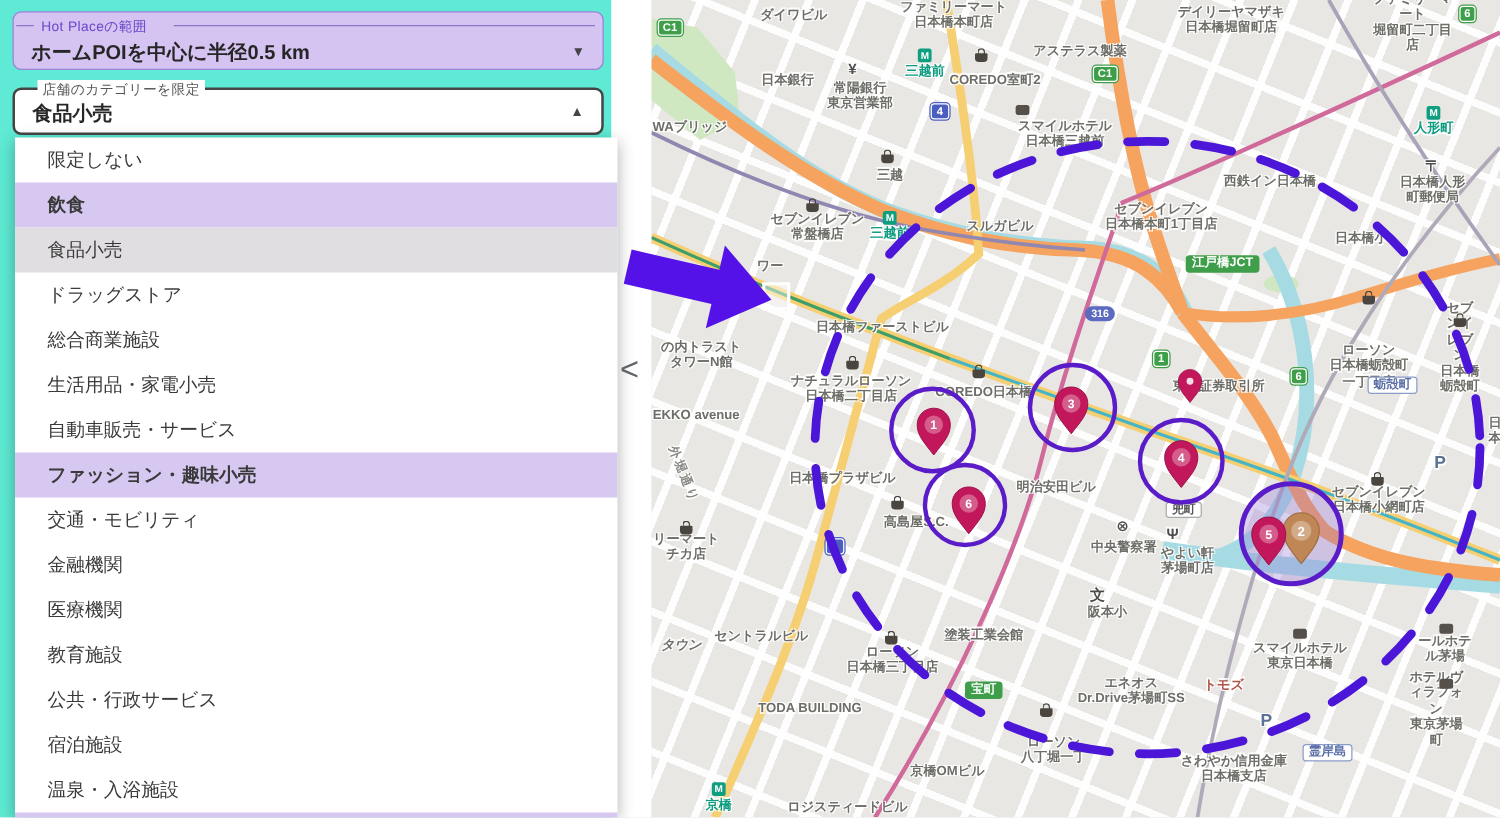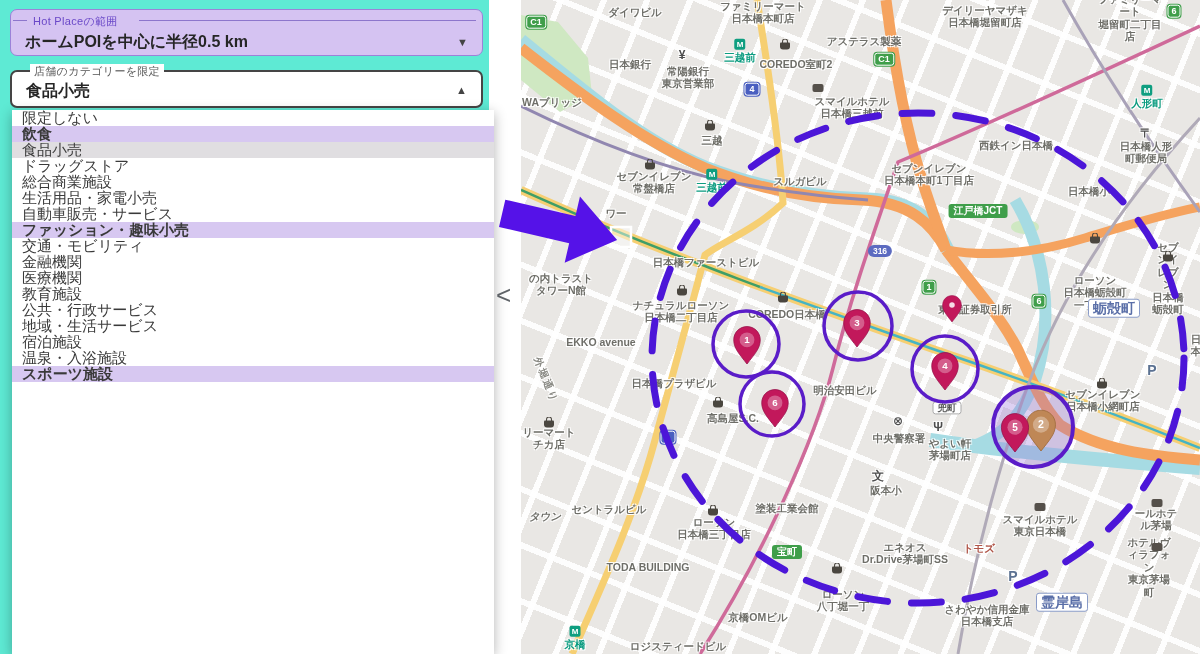--- a/index.html
+++ b/index.html
@@ -17,21 +17,21 @@
   .sel-label.white{left:18px;top:-8px;color:#555;background:#fff;padding:0 4px;}
   .sel-value{position:absolute;left:14px;font-size:16px;font-weight:700;color:#262626;}
   .sel-purple .sel-value{top:22px;text-align:center;}
   .sel-white .sel-value{top:9px;}
   .caret{position:absolute;right:14px;font-size:11px;color:#444;}
   .sel-purple .caret{top:26px;}
   .sel-white .caret{top:12px;}
 
   .optlist{position:absolute;left:12px;top:110px;width:482px;height:544px;background:#fff;
            box-shadow:0 3px 12px rgba(0,0,0,.30);z-index:6;}
-  .opt{height:16px;display:flex;align-items:center;padding-left:10px;font-size:15px;color:#3a3a3a;cursor:pointer;}
+  .opt{height:36px;display:flex;align-items:center;padding-left:26px;font-size:15px;color:#3a3a3a;cursor:pointer;}
   .opt-purple{background:#d7c8f1;font-weight:bold;}
   .opt-gray{background:#e0dee1;}
 
   
   .gutter{position:absolute;left:489px;top:0;width:32px;height:654px;background:#fff;z-index:4;}
   .chev{position:absolute;left:496px;top:280px;font-size:26px;font-weight:300;color:#5f6368;z-index:7;cursor:pointer;}
 
   
   .map{position:absolute;left:521px;top:0;width:679px;height:654px;overflow:hidden;
        background-color:#e9e7e4;
@@ -49,21 +49,21 @@
                    -1px 1px 0 rgba(255,255,255,.9),1px 1px 0 rgba(255,255,255,.9);}
   .station{color:#0c9c80;font-weight:700;}
   .m-ico{display:block;margin:0 auto 1px;width:11px;height:11px;background:#0e9e80;color:#fff;
          border-radius:2px;font-size:8px;line-height:11px;text-align:center;text-shadow:none;}
   .sign{background:#3f9e4a;color:#fff;padding:1px 5px;border-radius:3px;font-size:10px;font-weight:700;text-shadow:none;}
   .shg{background:#3f9e4a;color:#fff;border:1.5px solid #fff;box-shadow:0 0 0 1px #3f9e4a;
        font-size:9px;font-weight:700;padding:0 3px;border-radius:3px;text-shadow:none;}
   .shb{background:#4a5fc0;color:#fff;border:1.5px solid #fff;box-shadow:0 0 0 1px #4a5fc0;
        font-size:9px;font-weight:700;padding:0 4px;border-radius:3px;text-shadow:none;}
   .sh316{background:#5c6bc0;color:#fff;font-size:8.5px;font-weight:700;padding:1px 5px;border-radius:9px;text-shadow:none;}
-  .boxb{background:#fff;border:1.5px solid #8a9cc8;color:#5a6fa8;padding:0 4px;border-radius:3px;font-size:14px;text-shadow:none;}
+  .boxb{background:#fff;border:1.5px solid #8a9cc8;color:#5a6fa8;padding:0 4px;border-radius:3px;font-size:10px;text-shadow:none;}
   .boxg{background:#fff;border:1.5px solid #aaa;color:#555;padding:0 4px;border-radius:3px;font-size:9.5px;text-shadow:none;}
   .p{color:#5c7292;font-size:14px;font-weight:700;}
   .icon{font-size:12px;color:#4d4d4d;}
   .red{color:#b05548;}
   .rot{transform:translate(-50%,-50%) rotate(68deg);color:#8a8a84;font-size:10px;letter-spacing:2px;font-weight:600;}
   .bsk{width:10px;height:7px;background:#4a463f;border-radius:1px 1px 3px 3px;}
   .bsk::before{content:"";position:absolute;left:2px;top:-4px;width:6px;height:5px;
                border:1.5px solid #4a463f;border-bottom:none;border-radius:4px 4px 0 0;box-sizing:border-box;}
   .hbed{width:11px;height:8px;background:#55504a;border-radius:2px;}
 
@@ -95,21 +95,20 @@
       <div class="opt">ドラッグストア</div>
       <div class="opt">総合商業施設</div>
       <div class="opt">生活用品・家電小売</div>
       <div class="opt">自動車販売・サービス</div>
       <div class="opt opt-purple">ファッション・趣味小売</div>
       <div class="opt">交通・モビリティ</div>
       <div class="opt">金融機関</div>
       <div class="opt">医療機関</div>
       <div class="opt">教育施設</div>
       <div class="opt">公共・行政サービス</div>
-      <div class="opt">地域・生活サービス</div>
       <div class="opt">宿泊施設</div>
       <div class="opt">温泉・入浴施設</div>
       <div class="opt opt-purple">スポーツ施設</div>
     </div>
 </div>
 
 <div class="gutter"></div>
 <div class="chev">&lt;</div>
 
 <div class="map">
@@ -164,21 +163,21 @@
 日本橋蛎殻町
 一丁目店</div>
       <div class="lbl " style="left: 647px; top: 278px;">セブンイレブン
 日本橋蛎殻町</div>
       <div class="lbl " style="left: 40px; top: 284px;">の内トラスト
 タワーN館</div>
       <div class="lbl " style="left: 185px; top: 262px;">日本橋ファーストビル</div>
       <div class="lbl " style="left: 160px; top: 311px;">ナチュラルローソン
 日本橋二丁目店</div>
       <div class="lbl " style="left: 266px; top: 314px;">COREDO日本橋</div>
-      <div class="lbl " style="left: 36px; top: 342px; margin-left: 44px;">EKKO avenue</div>
+      <div class="lbl " style="left: 36px; top: 332px;">EKKO avenue</div>
       <div class="lbl " style="left: 454px; top: 309px;">東京証券取引所</div>
       <div class="lbl " style="left: 153px; top: 383px;">日本橋プラザビル</div>
       <div class="lbl " style="left: 212px; top: 418px;">高島屋S.C.</div>
       <div class="lbl " style="left: 324px; top: 390px;">明治安田ビル</div>
       <div class="lbl " style="left: 378px; top: 438px;">中央警察署</div>
       <div class="lbl " style="left: 429px; top: 449px;">やよい軒
 茅場町店</div>
       <div class="lbl " style="left: 360px; top: 490px; padding-left: 10px;">阪本小</div>
       <div class="lbl " style="left: 384px; top: 553px;">エネオス
 Dr.Drive茅場町SS</div>

